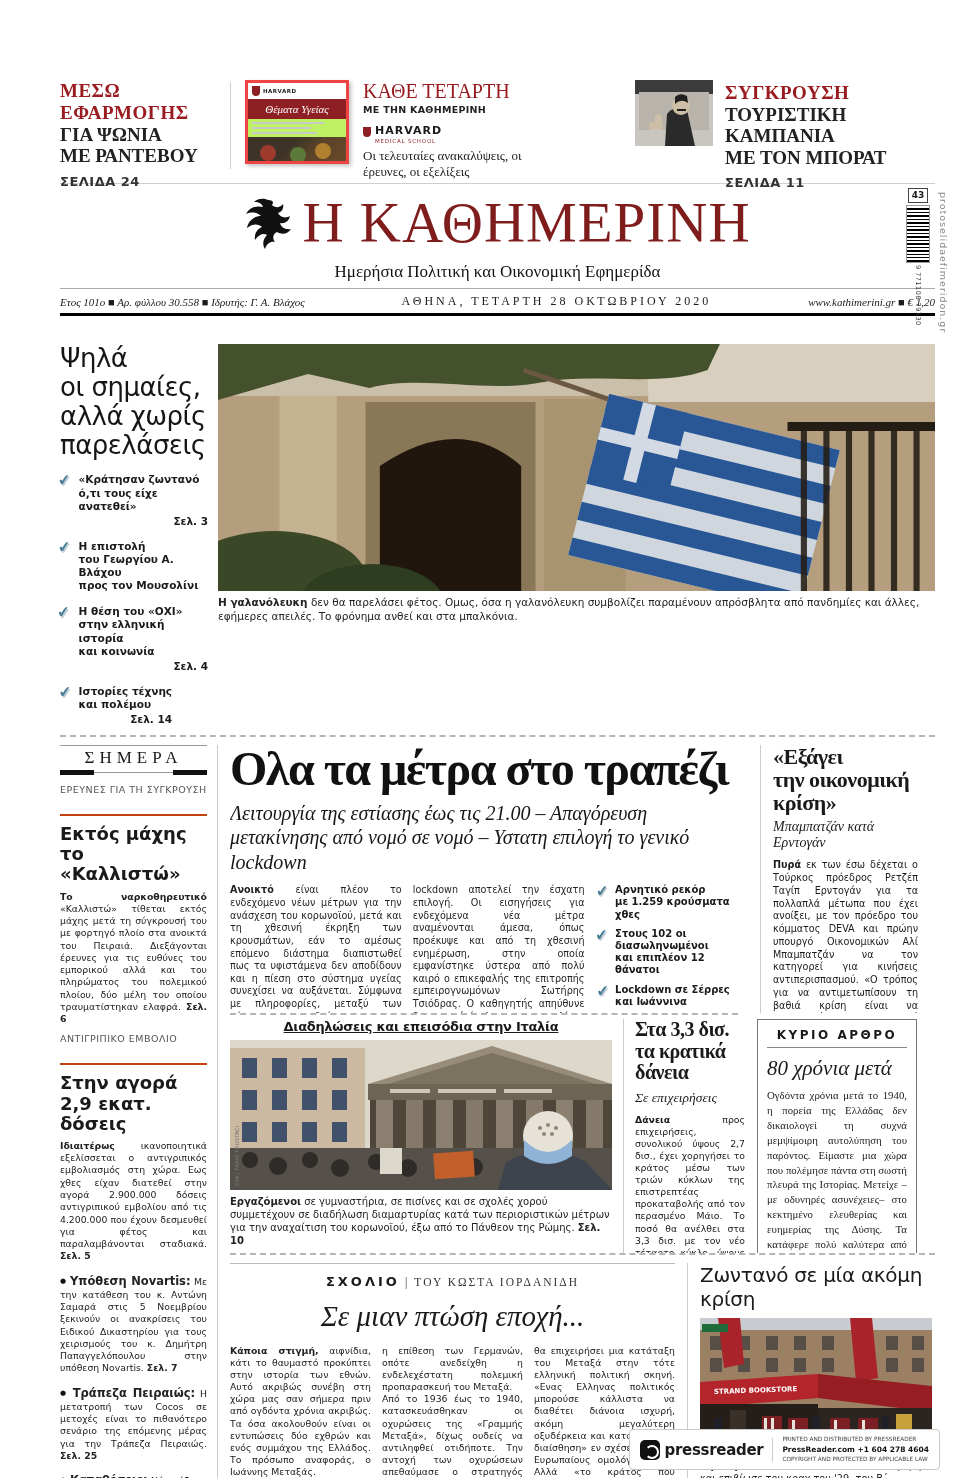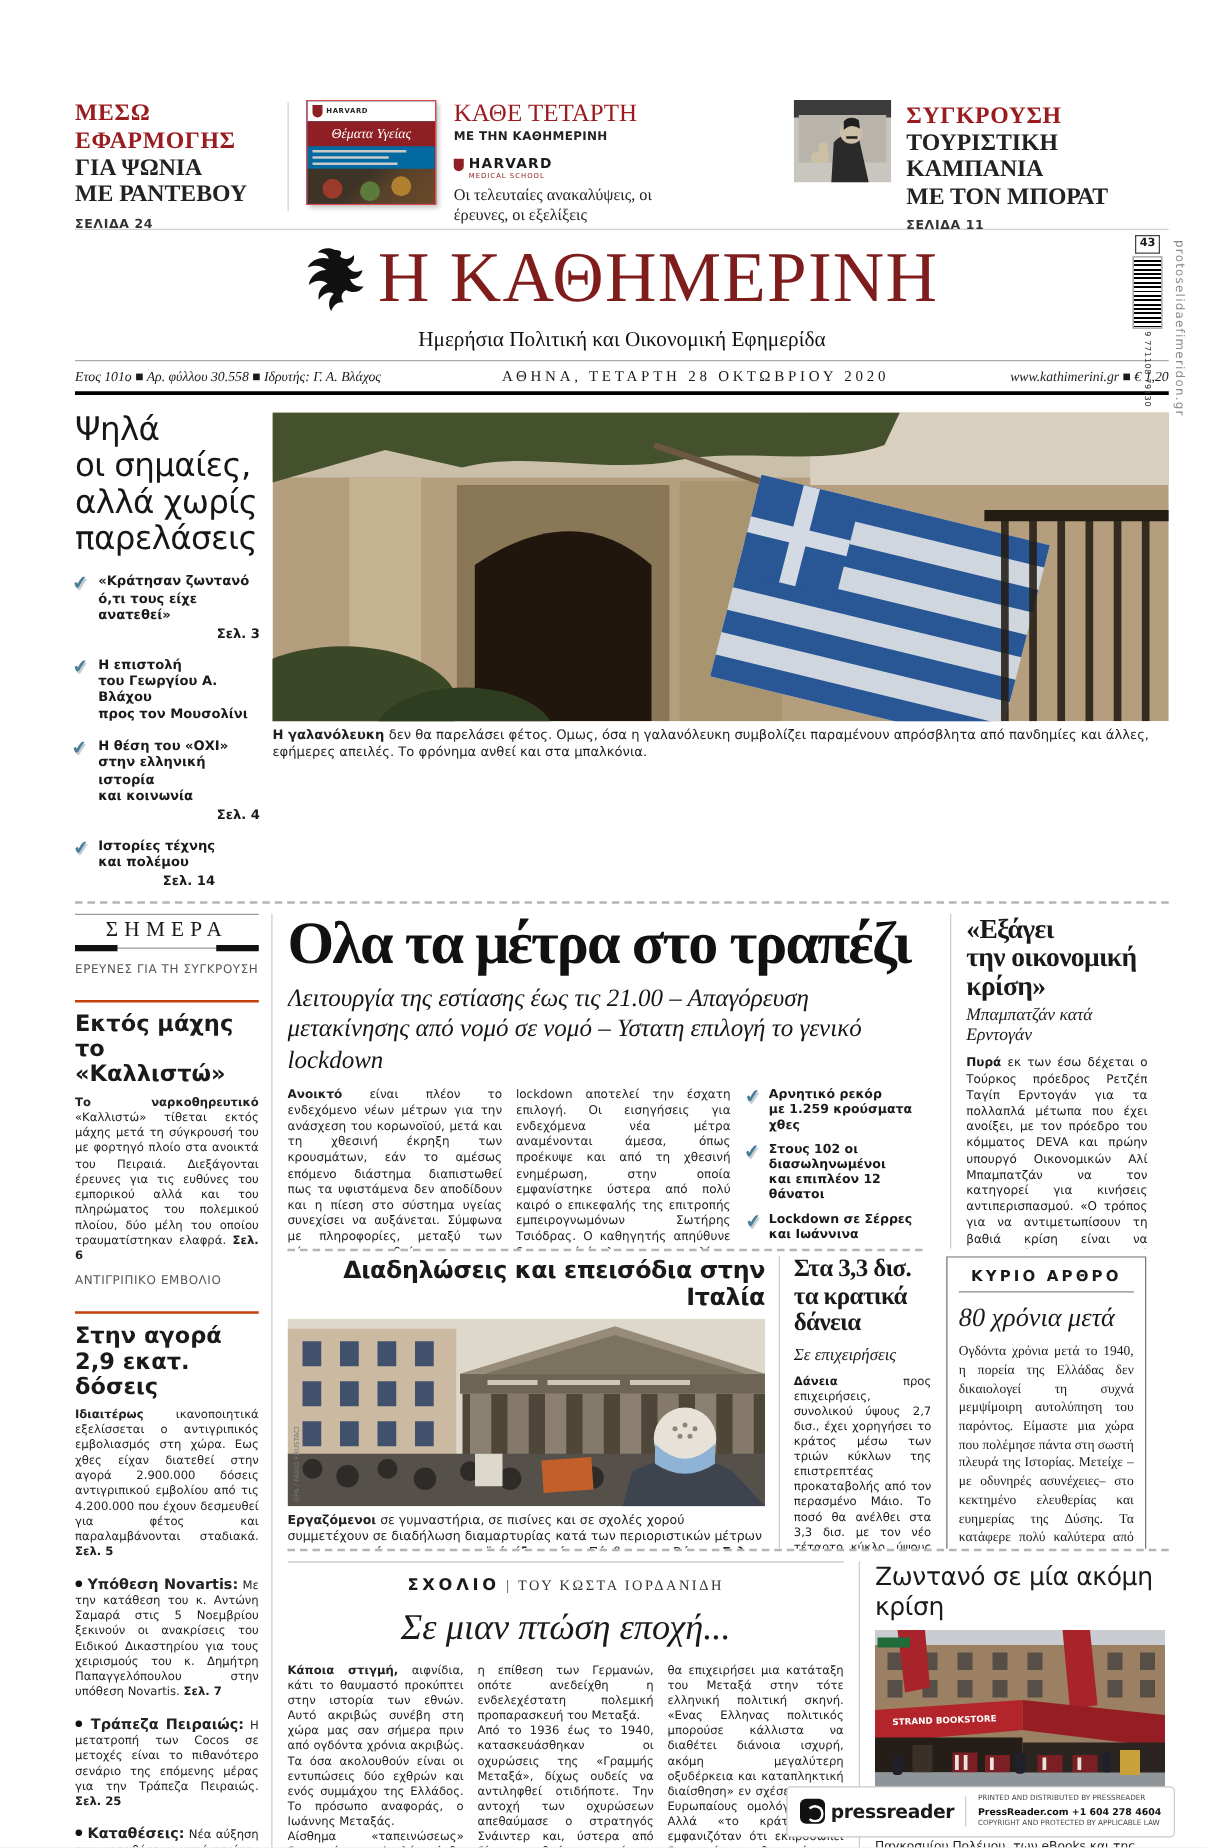--- a/index.html
+++ b/index.html
@@ -9,23 +9,23 @@
     background:#fff; overflow:hidden; color:#1a1a1a;
     font-family:"DejaVu Sans", sans-serif;
   }
   .inner { padding:80px 30px 0 60px; }
 
   
   .top-strip { display:flex; align-items:flex-start; padding-bottom:14px; border-bottom:1px solid #cfcfcf; height:104px; }
   .ts-left { width:162px; }
   .ts-kicker { font-family:"Liberation Serif", serif; font-weight:700; font-size:19px; color:#9a1c20; letter-spacing:0.5px; }
   .ts-line { font-family:"Liberation Serif", serif; font-weight:700; font-size:19px; color:#222; line-height:1.12; }
-  .ts-page { font-size:10px; font-weight:700; color:#333; margin-top:7px; letter-spacing:0.5px; }
+  .ts-page { font-size:13px; font-weight:700; color:#333; margin-top:7px; letter-spacing:0.5px; }
   .vdiv { width:1px; background:#cfcfcf; align-self:stretch; margin:2px 14px 0 8px; }
-  .supp { width:104px; height:84px; box-shadow:2px 2px 4px rgba(0,0,0,0.25); position:relative; background:#0369a1; border:1px solid #ef4444; overflow:hidden; flex-shrink:0; }
+  .supp { width:104px; height:84px; box-shadow:2px 2px 4px rgba(0,0,0,0.25); position:relative; background:#bef264; border:3px solid #ef4444; overflow:hidden; flex-shrink:0; }
   .supp-top { height:16px; background:#fff; display:flex; align-items:center; gap:3px; padding-left:4px; }
   .crest { width:8px; height:10px; background:#8e1f24; border-radius:0 0 4px 4px; }
   .supp-harv { font-size:5.5px; font-weight:700; letter-spacing:0.5px; color:#222; }
   .supp-band { height:20px; background:#8e1f24; display:flex; align-items:center; justify-content:center; }
   .supp-title { font-family:"Liberation Serif", serif; font-style:italic; color:#fff; font-size:11px; }
   .supp-body { height:18px; padding:3px 4px; }
   .supp-line { height:2px; background:#c9c9c9; margin-bottom:3px; }
   .supp-food { height:30px; background:linear-gradient(135deg,#3d3326 40%,#58422a 60%,#6d4a2a); position:relative; }
   .supp-food::before { content:""; position:absolute; left:12px; top:8px; width:16px; height:16px; border-radius:50%; background:#9c3b2b; box-shadow:30px 2px 0 #5c7a3a, 55px -2px 0 #b0802f; }
   .ts-center { width:205px; margin-left:14px; }
@@ -51,21 +51,21 @@
   .bc-digits { writing-mode:vertical-rl; font-size:6.5px; color:#333; letter-spacing:0.5px; }
   .side-url { writing-mode:vertical-rl; font-size:9.5px; color:#8a8a8a; letter-spacing:1px; height:150px; }
 
   
   .dateline { display:flex; justify-content:space-between; align-items:center; border-top:1px solid #aaa; border-bottom:3px solid #000; padding:5px 0 4px; font-size:11px; }
   .dl-left { font-family:"Liberation Serif", serif; font-style:italic; }
   .dl-center { font-family:"Liberation Serif", serif; letter-spacing:3px; font-size:12px; }
   .dl-right { font-family:"Liberation Serif", serif; font-style:italic; }
 
   
-  .flags-row { display:flex; padding-top:14px; }
+  .flags-row { display:flex; padding-top:28px; }
   .flags-col { width:158px; padding-right:10px; flex-shrink:0; }
   .flags-title { font-size:26px; line-height:1.12; color:#161616; white-space:pre-line; letter-spacing:-0.5px; }
   .cb-item { display:flex; gap:6px; margin-top:13px; }
   .check { color:#4a7f97; font-size:15px; line-height:1; transform:rotate(-6deg); text-shadow:1px 2px 0 #c3ced4; flex-shrink:0; }
   .cb-text { font-size:10.5px; font-weight:700; line-height:1.25; white-space:pre-line; }
   .cb-page { text-align:right; font-size:10.5px; font-weight:700; margin-top:2px; }
   .main-photo { flex:1; position:relative; }
   .main-photo svg { display:block; width:100%; height:247px; }
   .photo-caption { font-size:10.5px; color:#222; margin-top:5px; line-height:1.3; }
   .cap-lead { font-weight:700; }
@@ -103,21 +103,21 @@
   .lead-wrap { display:flex; }
   .lead-main { width:508px; }
   .exports-col { width:158px; margin-left:22px; border-left:1px solid #ccc; padding-left:12px; }
   .exp-head { font-family:"Liberation Serif", serif; font-weight:700; font-size:22px; line-height:1.05; white-space:pre-line; letter-spacing:-0.5px; }
   .exp-sub { font-family:"Liberation Serif", serif; font-style:italic; font-size:14px; margin:5px 0 8px; }
   .exp-body { font-size:9.6px; line-height:1.33; text-align:justify; }
 
   
   .middle-row { display:flex; margin-top:4px; height:234px; overflow:hidden; }
   .italy { width:382px; }
-  .italy-head { font-size:19px; font-weight:700; text-align:right; margin-bottom:6px; letter-spacing:-0.3px; }
+  .italy-head { font-size:13px; font-weight:700; text-align:center; margin-bottom:6px; letter-spacing:-0.3px;text-decoration:underline; }
   .italy svg { display:block; width:100%; height:150px; }
   .italy-cap { font-size:10px; line-height:1.3; margin-top:5px; color:#222; }
   .loans { width:122px; margin-left:11px; border-left:1px solid #ccc; padding-left:11px; }
   .loans-head { font-family:"Liberation Serif", serif; font-weight:700; font-size:20px; line-height:1.08; white-space:pre-line; letter-spacing:-0.5px; }
   .loans-sub { font-family:"Liberation Serif", serif; font-style:italic; font-size:13.5px; margin:6px 0 8px; }
   .loans-body { font-size:9.3px; line-height:1.3; text-align:justify; }
   .kyrio { width:160px; margin-left:12px; }
   .kyrio-box { border:1px solid #777; padding:8px 9px 10px; }
   .ky-head { font-size:12px; font-weight:700; letter-spacing:2.5px; text-align:center; padding-bottom:5px; border-bottom:1px solid #888; }
   .ky-title { font-family:"Liberation Serif", serif; font-style:italic; font-size:21px; margin:8px 0 7px; }

